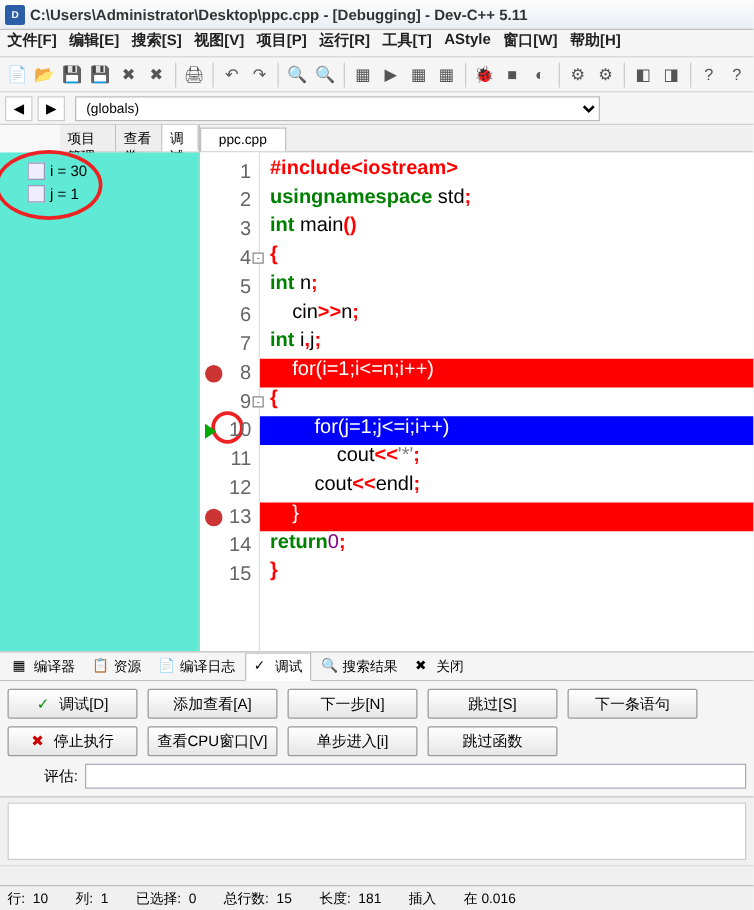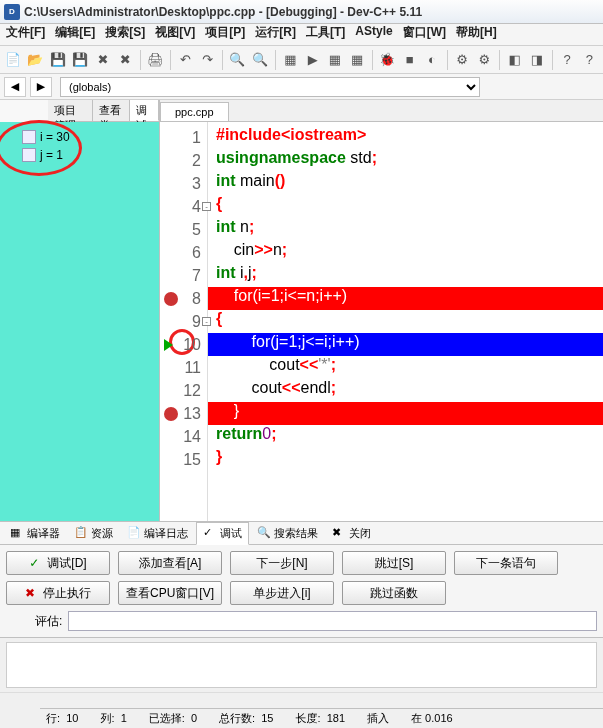--- a/index.html
+++ b/index.html
@@ -47,21 +47,21 @@
 .bottomtabs .btab.active{background:#fff;border:1px solid #c0c0c0;border-bottom:1px solid #fff;}
 .bottomtabs .bi{width:14px;height:14px;display:inline-block;}
 .debugpanel{background:#f5f5f5;padding:6px;border-bottom:1px solid #c0c0c0;}
 .btnrow{display:flex;gap:8px;margin-bottom:6px;}
 .dbtn{flex:0 0 auto;min-width:104px;height:24px;border:1px solid #999;background:linear-gradient(#fff,#e6e6e6);font-size:12px;display:flex;align-items:center;justify-content:center;gap:4px;border-radius:2px;}
 .dbtn .di{width:14px;height:14px;}
 .evalrow{display:flex;align-items:center;gap:6px;margin-left:29px;}
 .evalrow label{font-size:12px;}
 .evalrow input{flex:1;height:20px;border:1px solid #aab;background:#fff;padding:0 4px;}
 .outputarea{height:46px;background:#fff;border:1px solid #ccc;margin:4px 6px;overflow:auto;}
-.statusbar{height:20px;background:#f0f0f0;border-top:1px solid #c0c0c0;display:flex;align-items:center;font-size:11px;padding:0 6px;gap:22px;margin-left:40px;}
+.statusbar{height:20px;background:#f0f0f0;border-top:1px solid #c0c0c0;display:flex;align-items:center;font-size:11px;padding:0 6px;gap:22px;}
 .statusbar span{white-space:nowrap;}
 .scrollhoriz{height:16px;background:#f0f0f0;border-top:1px solid #ddd;}
 </style>
 </head>
 <body>
 
 <div class="titlebar">
   <span class="ico">D</span>
   <span class="title">C:\Users\Administrator\Desktop\ppc.cpp - [Debugging] - Dev-C++ 5.11</span>
 </div>

